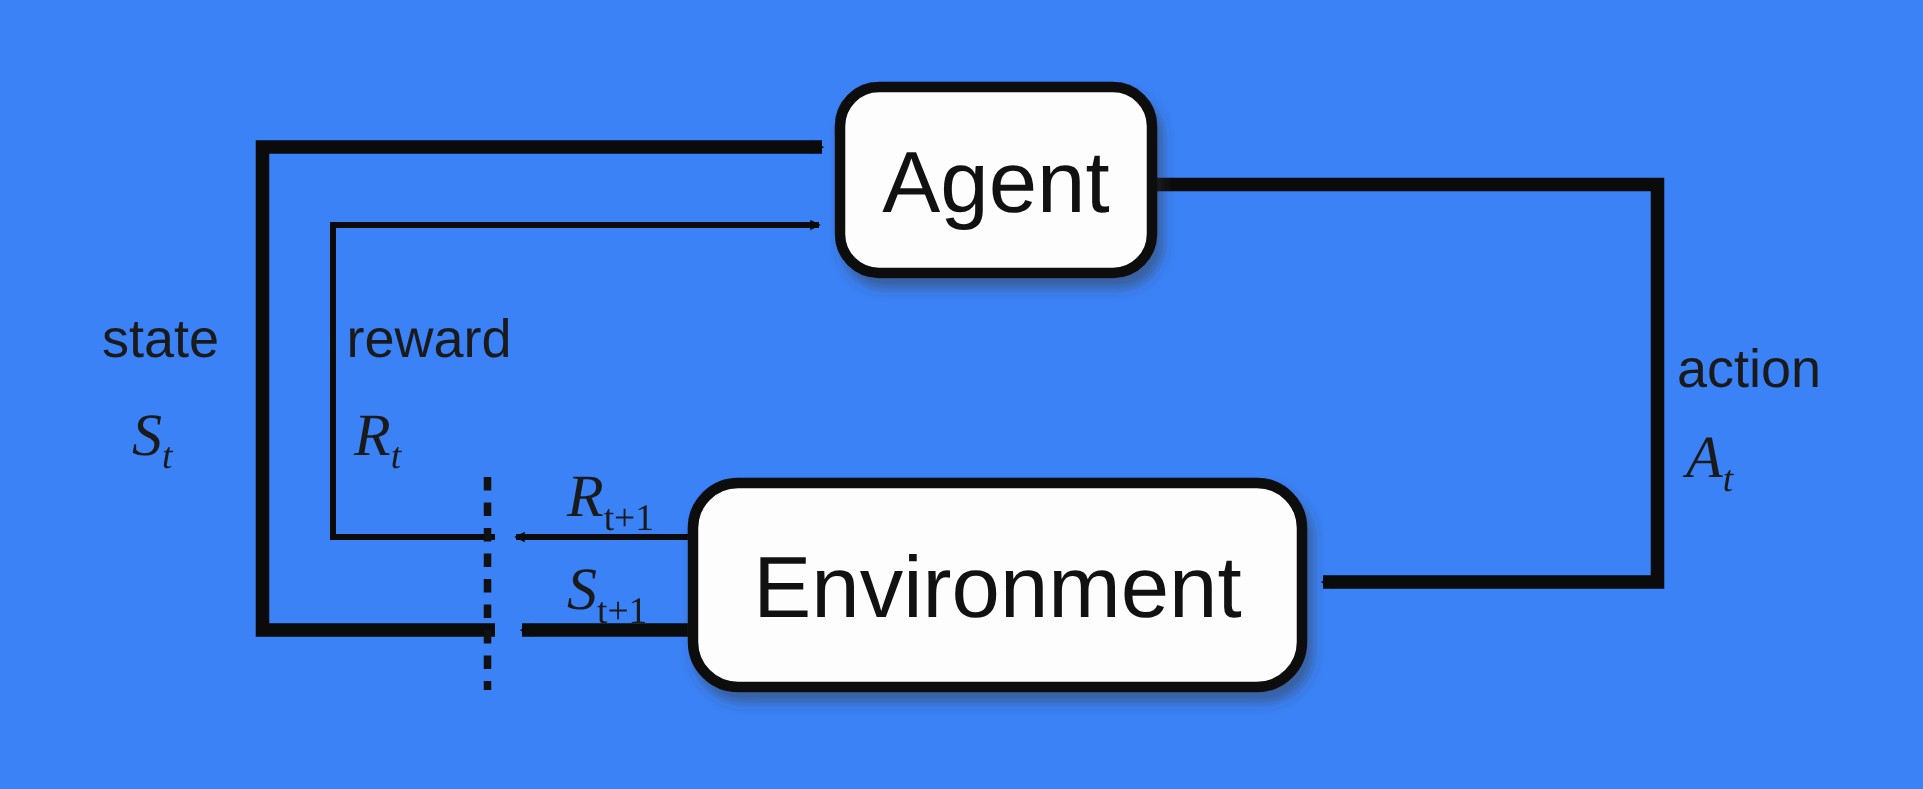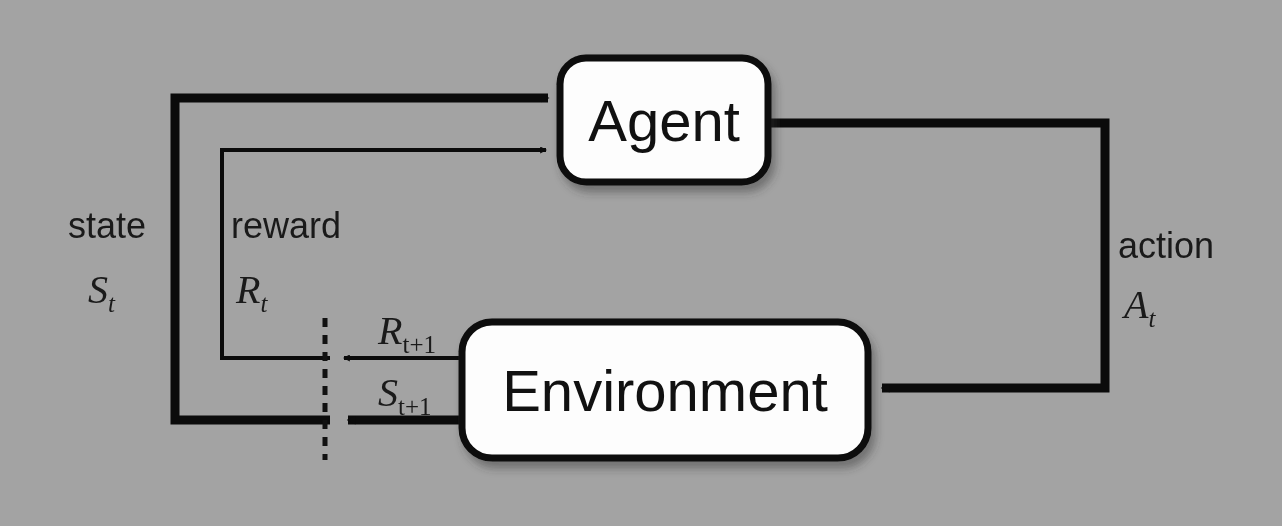--- a/index.html
+++ b/index.html
@@ -4,21 +4,21 @@
 <style>
   html, body {
     margin: 0;
     padding: 0;
     background: #ffffff;
   }
   #canvas {
     position: relative;
     width: 1282px;
     height: 526px;
-    background: #a3a3a3;
+    background: #3b82f6;
     overflow: hidden;
     font-family: "Liberation Sans", sans-serif;
   }
   #diagram-svg {
     position: absolute;
     left: 0;
     top: 0;
     width: 1282px;
     height: 526px;
   }

